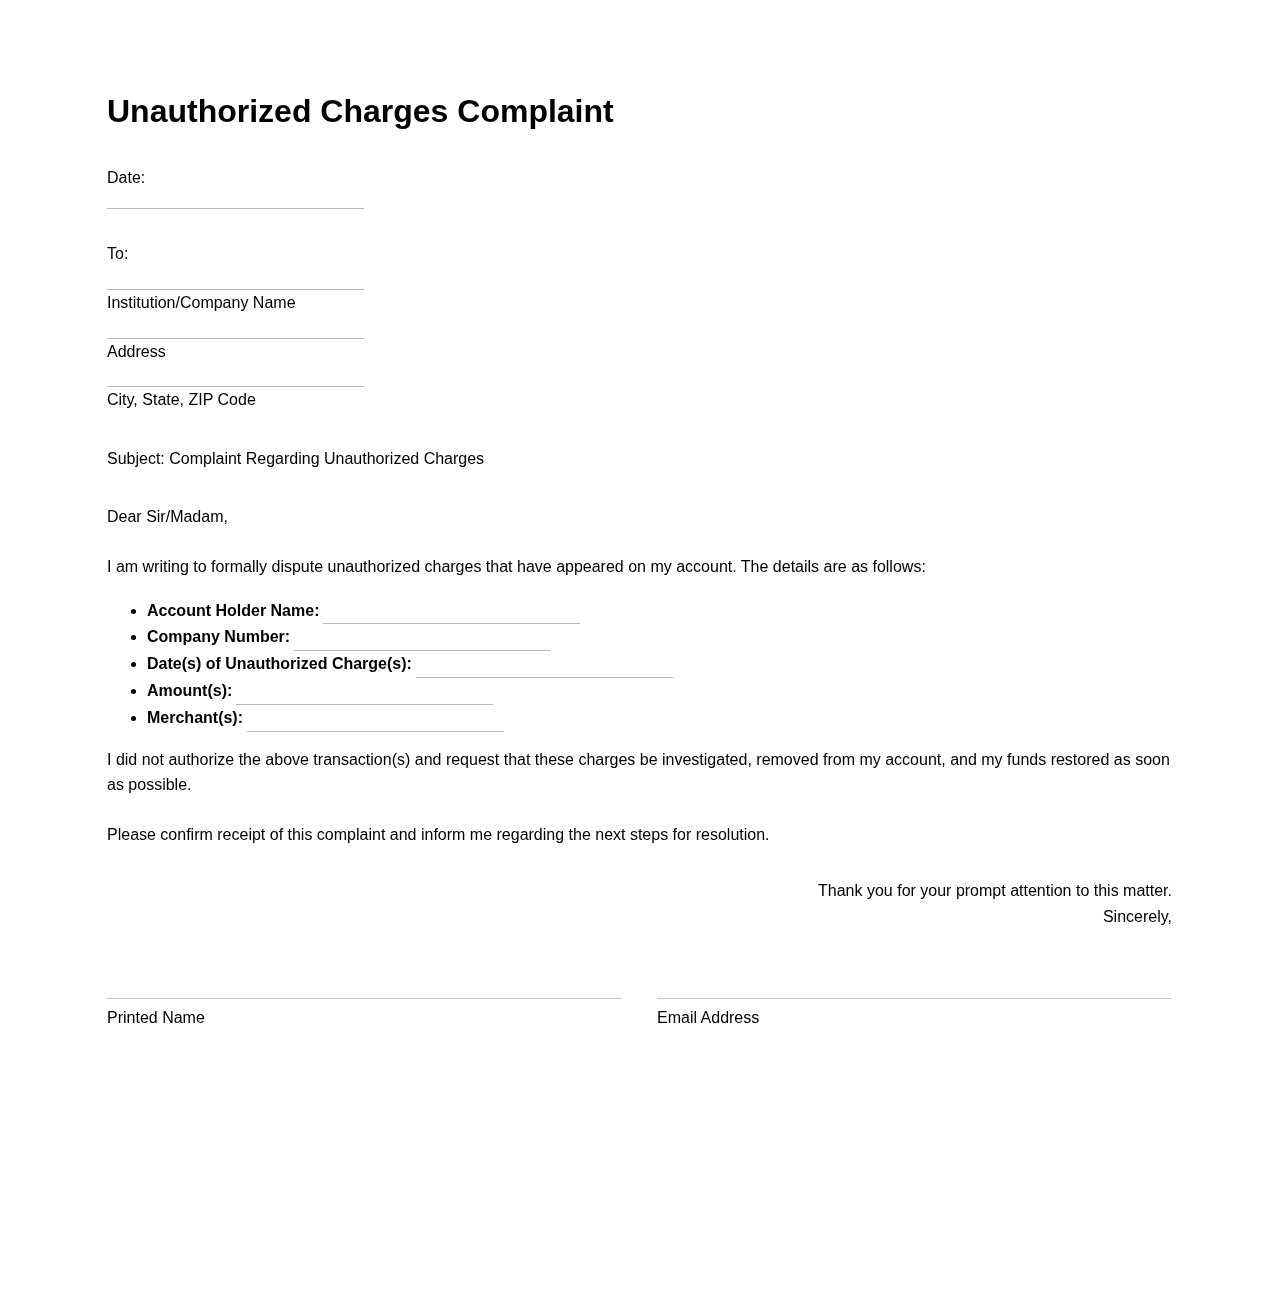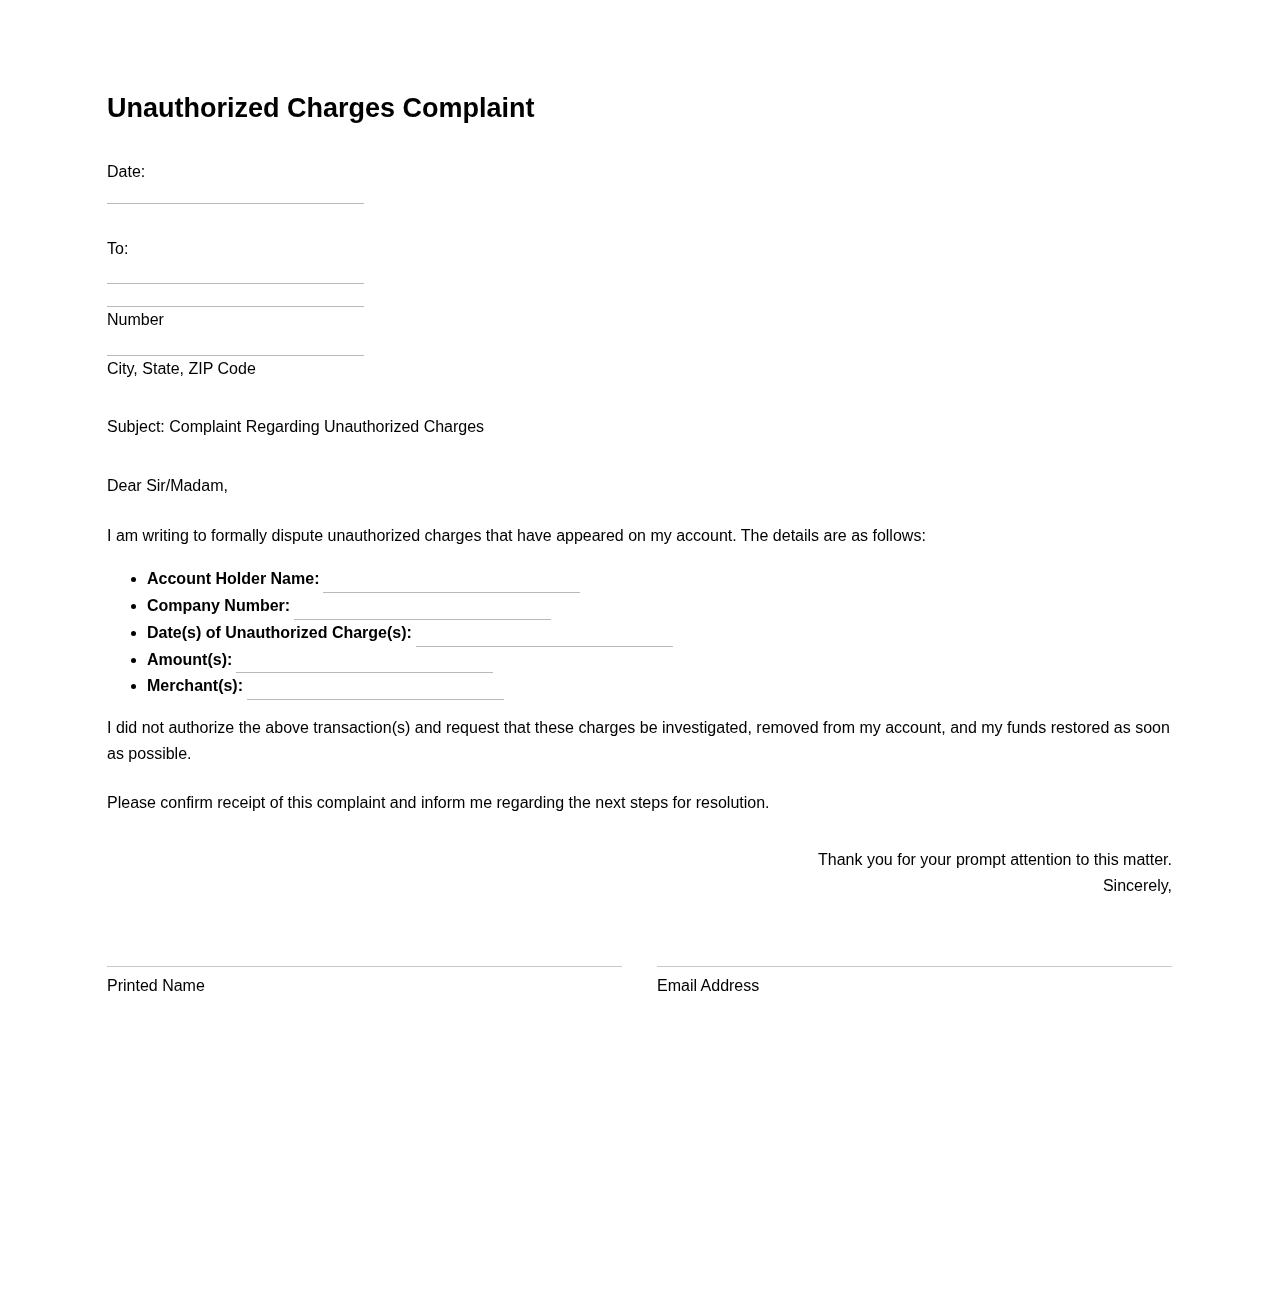--- a/index.html
+++ b/index.html
@@ -14,21 +14,21 @@
     font-family: "Liberation Sans", sans-serif;
     font-size: 16px;
     line-height: 1.6;
     color: #000000;
   }
   .doc {
     width: 1172px;
     padding: 93px 0 0 107px;
   }
   h1.doc-title {
-    font-size: 27px;
+    font-size: 32px;
     line-height: 1.15;
     font-weight: 700;
     margin: 0 0 35px 0;
     letter-spacing: 0;
   }
   .label { display: block; }
   input.fill-line {
     display: block;
     border: none;
     border-bottom: 1px solid #b9b9b9;
@@ -107,23 +107,24 @@
 
   <div class="date-block">
     <span class="label">Date:</span>
     <input class="fill-line" type="text" style="">
   </div>
 
   <div class="to-block">
     <span class="label">To:</span>
 
     <input class="fill-line" type="text" style="">
+    <span class="caption">Institution/Company Name</span>
 
     <input class="fill-line" type="text" style="">
-    <span class="caption">Number</span>
+    <span class="caption">Address</span>
 
     <input class="fill-line" type="text" style="">
     <span class="caption">City, State, ZIP Code</span>
   </div>
 
   <p class="subject">Subject: Complaint Regarding Unauthorized Charges</p>
 
   <p class="salutation">Dear Sir/Madam,</p>
 
   <p class="intro">I am writing to formally dispute unauthorized charges that have appeared on my account. The details are as follows:</p>

